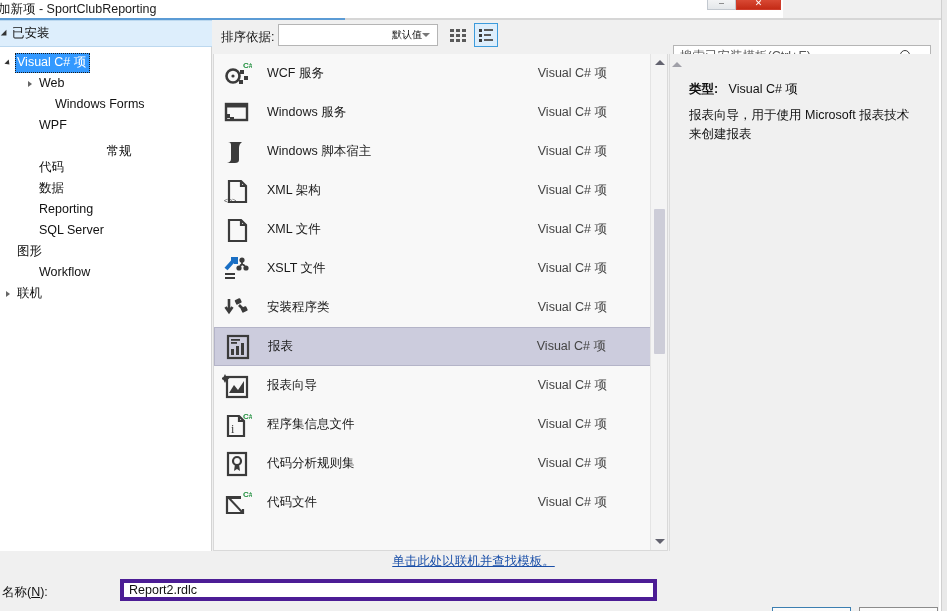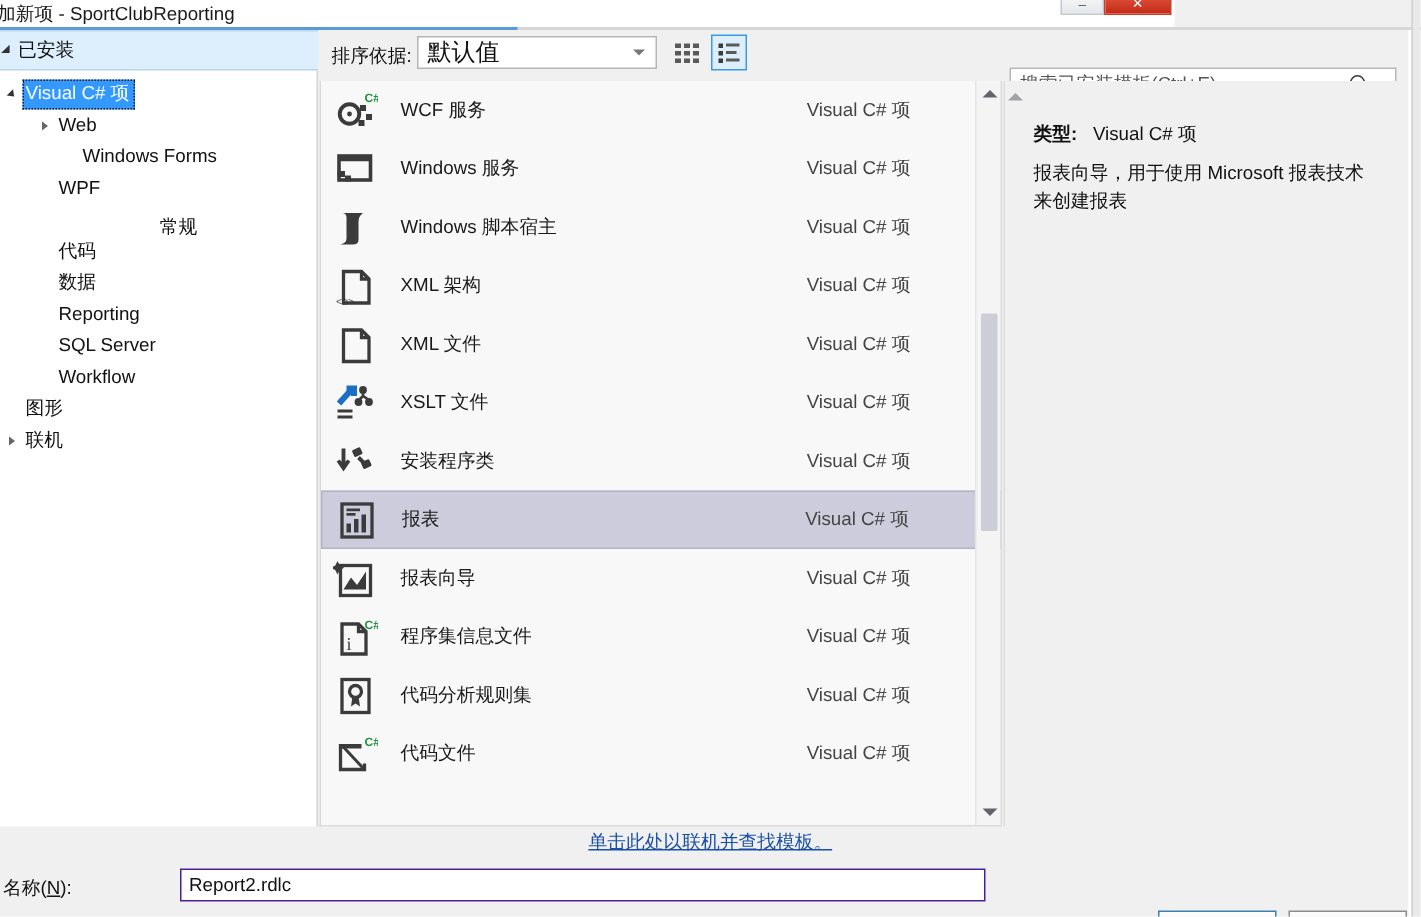--- a/index.html
+++ b/index.html
@@ -90,21 +90,21 @@
     position: absolute; left: 213px; top: 0; width: 455px; height: 34px;
   }
   .sort-label {
     position: absolute; left: 8px; top: 9px; font-size: 12.5px; color: #111;
   }
   .combo {
     position: absolute; left: 65px; top: 4px; width: 160px; height: 22px;
     background: #ffffff; border: 1px solid #b5b5b5;
     display: flex; align-items: center;
   }
-  .combo-value { font-size: 16px; color: #111; padding-left: 6px; flex: 1; }
+  .combo-value { font-size: 10px; color: #111; padding-left: 6px; flex: 1; text-align: right; }
   .combo-arrow {
     width: 0; height: 0; margin-right: 7px;
     border-left: 4px solid transparent; border-right: 4px solid transparent;
     border-top: 4px solid #777;
   }
   .viewbtn {
     position: absolute; top: 3px; width: 24px; height: 24px;
     display: flex; align-items: center; justify-content: center;
     border: 1px solid transparent;
   }
@@ -217,21 +217,21 @@
   }
   .online-link a {
     color: #1a4fa8; text-decoration: underline; cursor: pointer;
   }
   .name-label {
     position: absolute; left: 2px; top: 564px; font-size: 12.5px; color: #111;
   }
   .name-label u { text-decoration: underline; }
   .name-input {
     position: absolute; left: 120px; top: 559px; width: 537px; height: 22px;
-    background: #ffffff; border: 1px solid #4c1d95;
+    background: #ffffff; border: 4px solid #4c1d95;
     font-size: 12.5px; color: #111; padding-left: 5px;
     display: flex; align-items: center;
   }
   .bottom-btn {
     position: absolute; top: 607px; width: 79px; height: 23px;
     background: linear-gradient(#fcfcfc,#ececec);
     border: 1px solid #8c8c8c; font-size: 12.5px;
     display: flex; align-items: center; justify-content: center;
   }
   .bottom-btn.add { right: 96px; border-color: #3c7fb1; }
@@ -298,27 +298,27 @@
             <span class="tree-label">数据</span>
           </div>
           <div class="tree-node" style="padding-left: 28px;">
             <span class="tree-arrow blank"></span>
             <span class="tree-label">Reporting</span>
           </div>
           <div class="tree-node" style="padding-left: 28px;">
             <span class="tree-arrow blank"></span>
             <span class="tree-label">SQL Server</span>
           </div>
+          <div class="tree-node" style="padding-left: 6px;">
+            <span class="tree-arrow blank"></span>
+            <span class="tree-label">图形</span>
+          </div>
           <div class="tree-node" style="padding-left: 28px;">
             <span class="tree-arrow blank"></span>
             <span class="tree-label">Workflow</span>
-          </div>
-          <div class="tree-node" style="padding-left: 6px;">
-            <span class="tree-arrow blank"></span>
-            <span class="tree-label">图形</span>
           </div>
           <div class="tree-node" style="padding-left: 6px;">
             <span class="tree-arrow"></span>
             <span class="tree-label">联机</span>
           </div>
         </div>
     </div>
 
     <div class="toolbar">
       <div class="sort-label">排序依据:</div>

